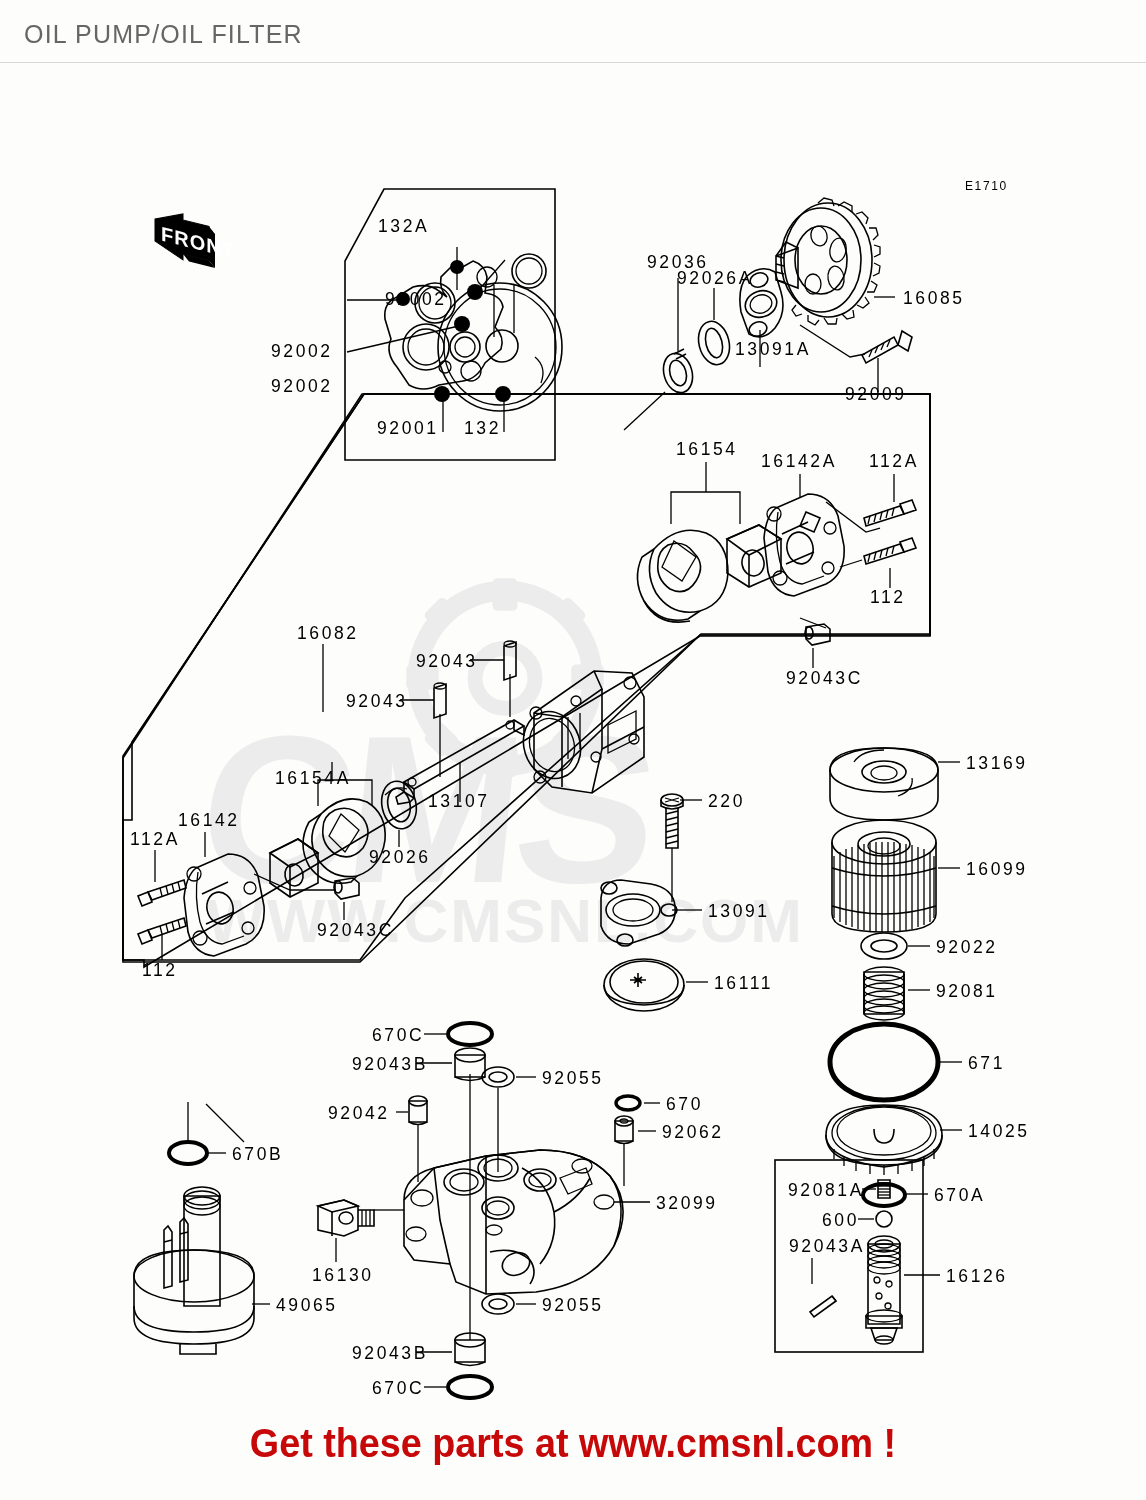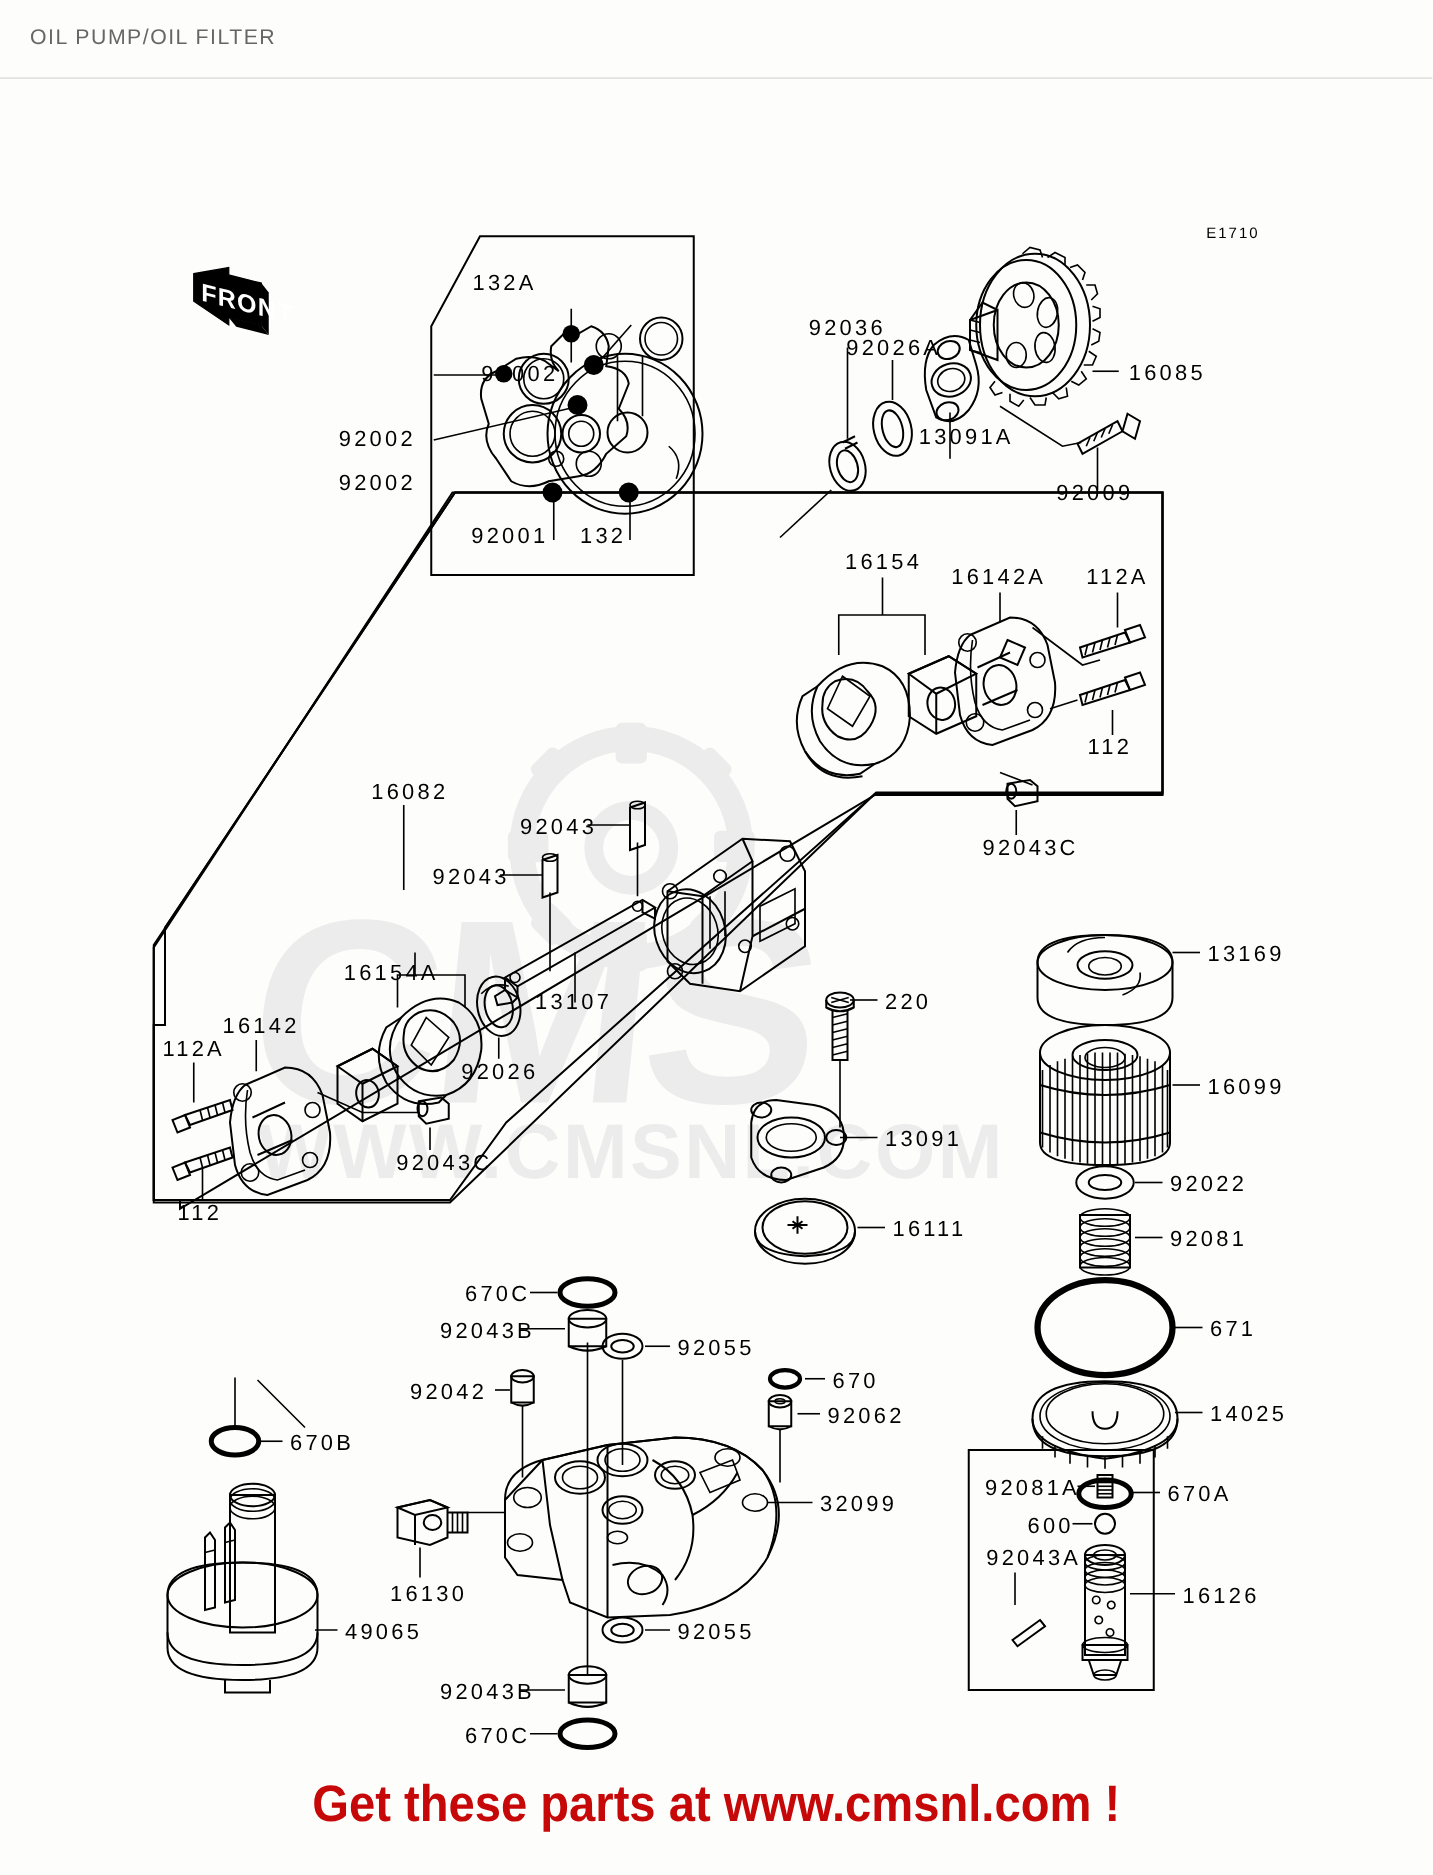--- a/index.html
+++ b/index.html
@@ -1,20 +1,20 @@
 <!DOCTYPE html>
 <html><head>
 <meta charset="utf-8">
 <style>
   html,body{margin:0;padding:0;background:#fdfdfb;}
   body{width:1146px;height:1500px;font-family:"Liberation Sans",sans-serif;position:relative;overflow:hidden;}
 
   #title{
     position:absolute;left:24px;top:20px;
-    font-size:17px;color:#666;letter-spacing:1.2px;
+    font-size:25px;color:#666;letter-spacing:1.2px;
     font-family:"Liberation Sans",sans-serif;font-weight:400;
   }
   #header-rule{position:absolute;left:0;top:62px;width:1146px;height:1px;background:#d8d8d8;}
 
   #canvas{position:absolute;left:0;top:62px;width:1146px;height:1340px;}
 
   #footer{
     position:absolute;left:0;top:1420px;width:1146px;
     text-align:center;color:#c70808;font-size:41px;font-weight:bold;
     font-family:"Liberation Sans Narrow","Liberation Sans",sans-serif;

